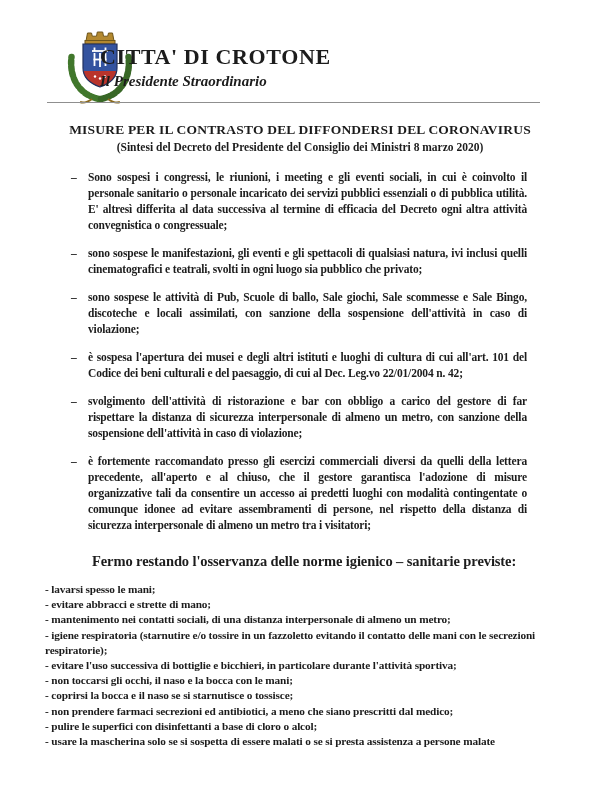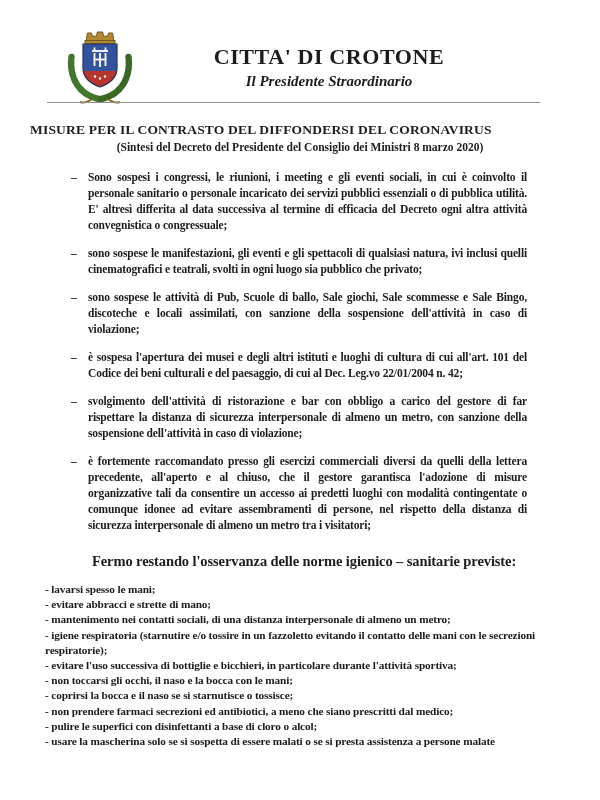--- a/index.html
+++ b/index.html
@@ -8,21 +8,21 @@
     width: 600px;
     height: 800px;
     background: #ffffff;
     font-family: "Liberation Serif", "DejaVu Serif", serif;
     color: #1c1c1c;
     overflow: hidden;
   }
   
   .letterhead { position: relative; height: 103px; }
   .coat-of-arms { position: absolute; left: 61px; top: 26px; width: 78px; height: 78px; }
-  .letterhead-text { position: absolute; left: 100px; right: 42px; top: 44px; text-align: center; }
+  .letterhead-text { position: absolute; left: 100px; right: 42px; top: 44px; text-align: left; }
   .city-title {
     font-size: 22px;
     font-weight: bold;
     letter-spacing: 0.6px;
     white-space: nowrap;
   }
   .city-subtitle {
     font-size: 15px;
     font-weight: bold;
     font-style: italic;
@@ -34,20 +34,21 @@
     top: 102px;
     left: 47px;
     width: 493px;
     border: none;
     border-top: 1.4px solid #8f8f8f;
     margin: 0;
   }
   
   .doc-title {
     margin: 19px 30px 0;
+    text-align: center;
     font-size: 13.5px;
     font-weight: bold;
     letter-spacing: 0.2px;
   }
   .doc-subtitle {
     margin: 3px 30px 0;
     text-align: center;
     font-size: 11.5px;
     font-weight: bold;
   }

